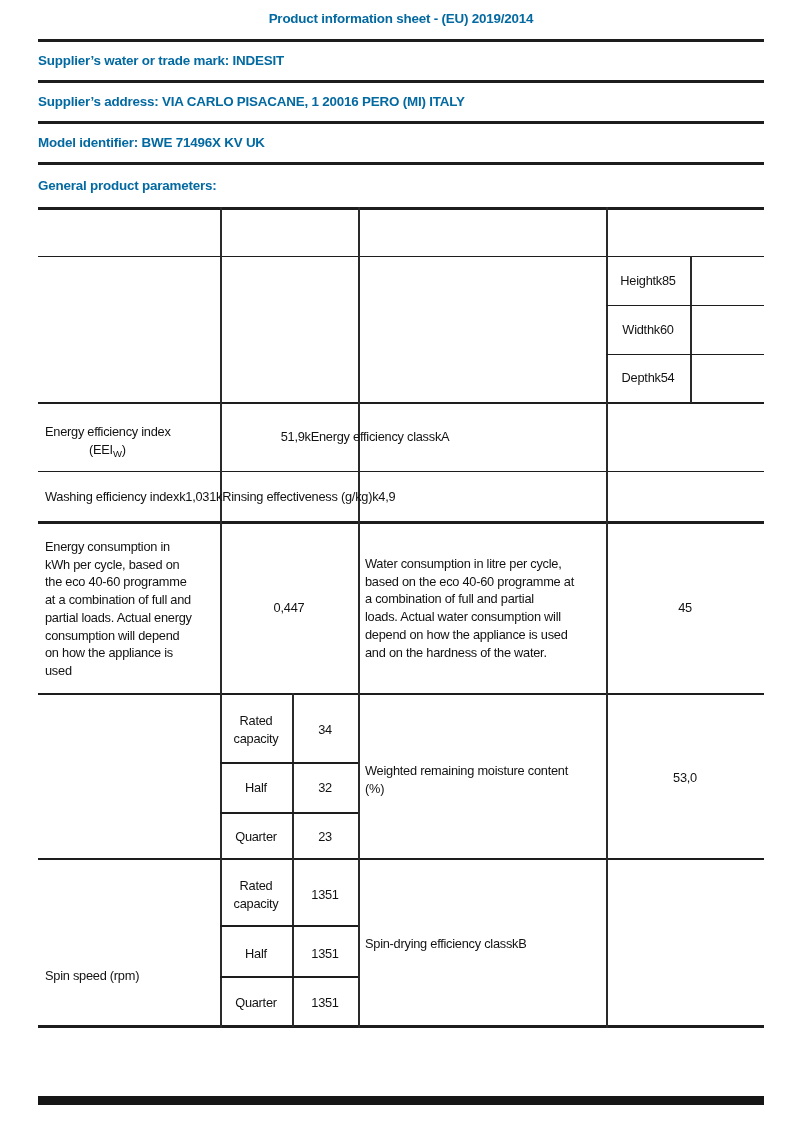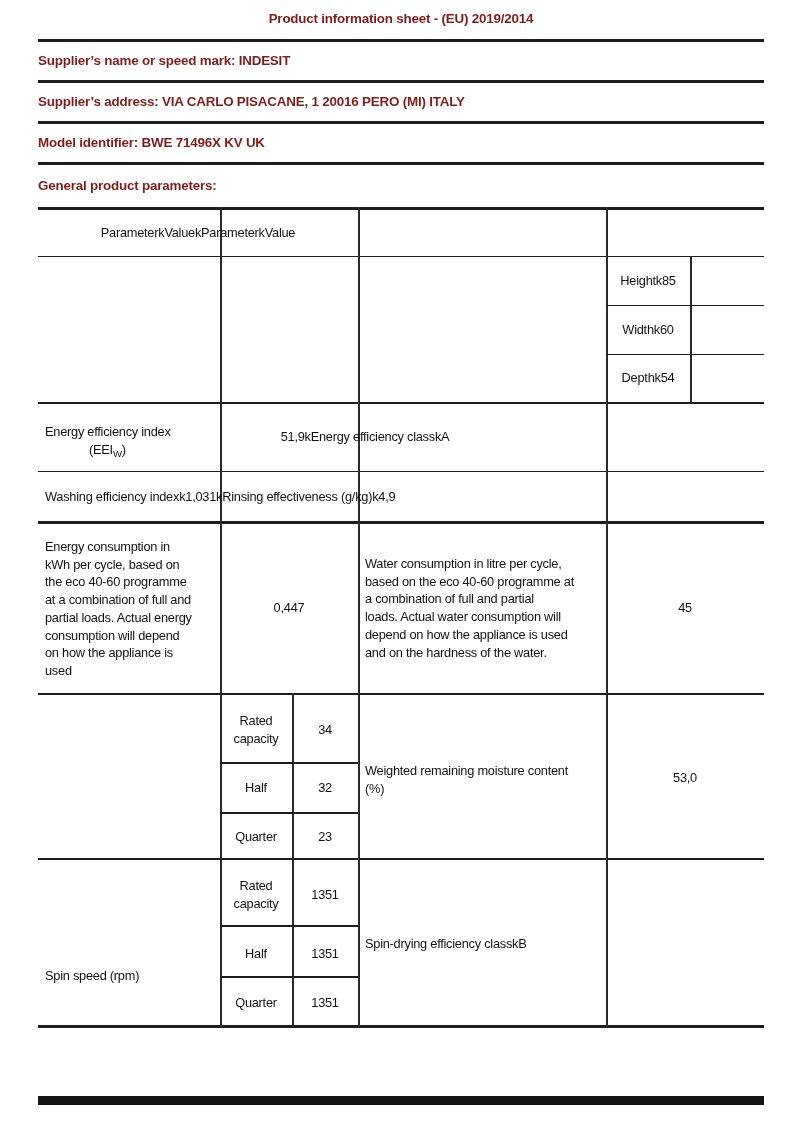--- a/index.html
+++ b/index.html
@@ -8,36 +8,36 @@
     font-family:"Liberation Sans", sans-serif; color:#121212; overflow:hidden;
   }
   .hline { position:absolute; background:#1d1d1d; left:38px; width:726px; }
   .vline { position:absolute; background:#2a2a2a; width:1.5px; }
   .t {
     position:absolute; font-size:12.8px; letter-spacing:-0.25px;
     line-height:17.7px; white-space:pre-line; color:#121212;
   }
   .b {
     position:absolute; font-weight:bold; font-size:13.4px;
-    letter-spacing:-0.2px; line-height:18px; white-space:nowrap; color:#7f1d1d;
+    letter-spacing:-0.2px; line-height:18px; white-space:nowrap; color:#0369a1;
   }
   .ctr { text-align:center; }
   .nw { white-space:nowrap; }
   .subscript { font-size:9.5px; position:relative; top:3px; letter-spacing:-0.2px; }
   .titlebar { left:0; width:802px; text-align:center; }
 </style>
 </head>
 <body>
 
 <div class="page">
 
   <div class="b titlebar" style="top:10px;">Product information sheet - (EU) 2019/2014</div>
   <div class="hline" style="top:39px;height:2.5px;"></div>
 
-  <div class="b" style="left:38px;top:52px;">Supplier’s name or speed mark: INDESIT</div>
+  <div class="b" style="left:38px;top:52px;">Supplier’s water or trade mark: INDESIT</div>
   <div class="hline" style="top:80px;height:2.5px;"></div>
 
   <div class="b" style="left:38px;top:93px;">Supplier’s address: VIA CARLO PISACANE, 1 20016 PERO (MI) ITALY</div>
   <div class="hline" style="top:121px;height:2.5px;"></div>
 
   <div class="b" style="left:38px;top:134px;">Model identifier: BWE 71496X KV UK</div>
   <div class="hline" style="top:162px;height:2.5px;"></div>
 
   <div class="b" style="left:38px;top:177px;">General product parameters:</div>
 
@@ -56,21 +56,20 @@
   <div class="vline" style="left:690px;top:256px;height:147px;"></div>
   <div class="vline" style="left:292px;top:693px;height:334px;"></div>
 
   <div class="hline" style="left:606px;width:158px;top:304.5px;height:1.5px;"></div>
   <div class="hline" style="left:606px;width:158px;top:353.5px;height:1.5px;"></div>
   <div class="hline" style="left:220px;width:138px;top:761.5px;height:2px;"></div>
   <div class="hline" style="left:220px;width:138px;top:811.5px;height:2px;"></div>
   <div class="hline" style="left:220px;width:138px;top:924.5px;height:2px;"></div>
   <div class="hline" style="left:220px;width:138px;top:975.5px;height:2px;"></div>
 
-  <div class="t ctr" style="left:38px;top:224px;width:320px;">ParameterkValuekParameterkValue</div>
 
   <div class="t ctr nw" style="left:606px;top:272px;width:84px;">Heightk85</div>
   <div class="t ctr nw" style="left:606px;top:321px;width:84px;">Widthk60</div>
   <div class="t ctr nw" style="left:606px;top:369px;width:84px;">Depthk54</div>
 
   <div class="t nw" style="left:45px;top:423px;">Energy efficiency index</div>
   <div class="t nw" style="left:45px;top:441px;margin-left:44px;"><span>(EEI</span><span class="subscript">W</span><span>)</span></div>
   <div class="t ctr nw" style="left:220px;top:428px;width:290px;">51,9kEnergy efficiency classkA</div>
 
   <div class="t nw" style="left:45px;top:488px;">Washing efficiency indexk1,031kRinsing effectiveness (g/kg)k4,9</div>

